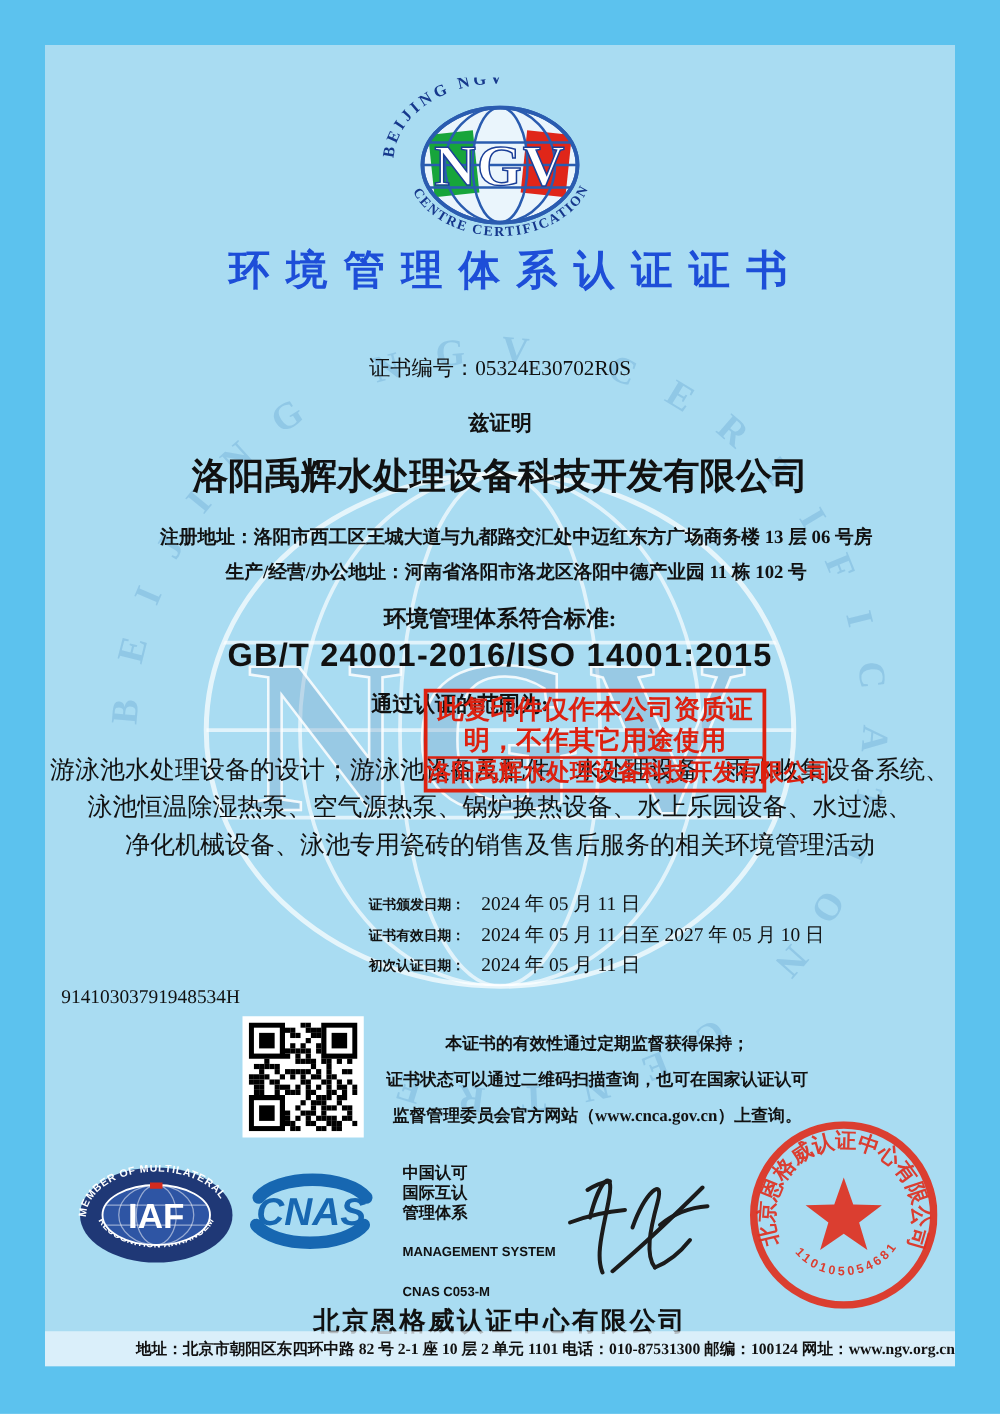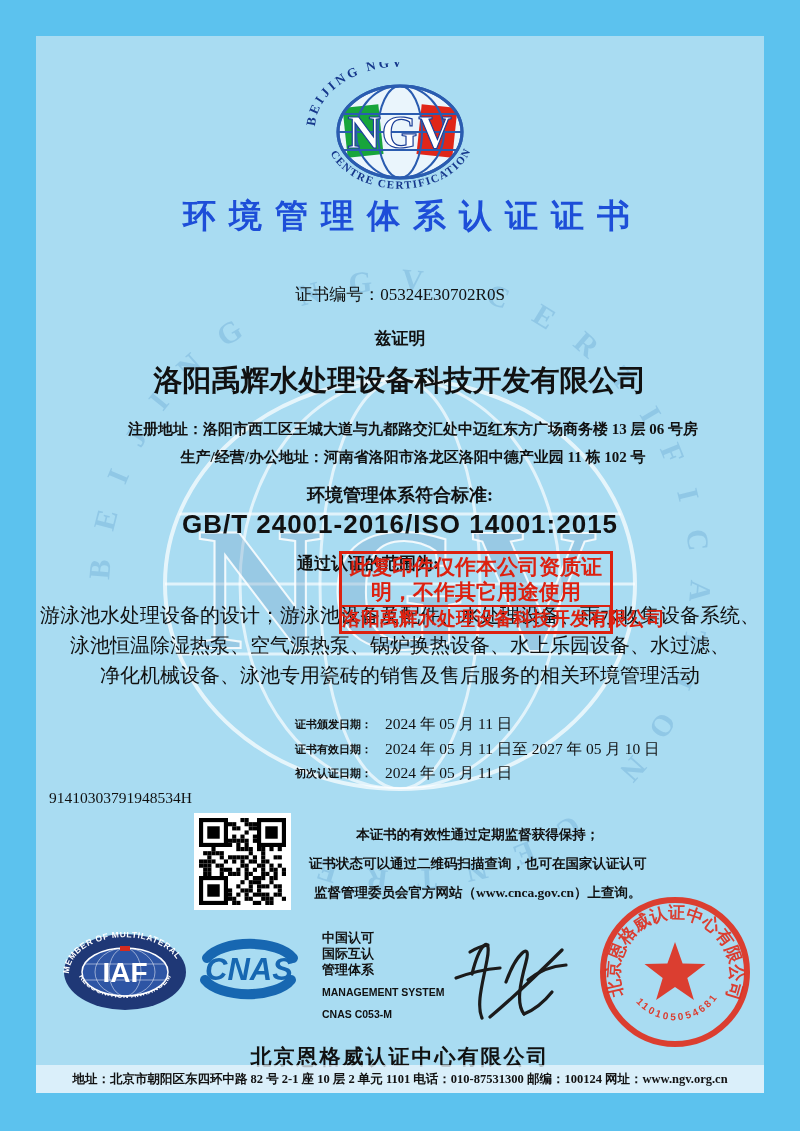--- a/index.html
+++ b/index.html
@@ -40,27 +40,27 @@
   .drow{display:flex;line-height:24.5px;}
   .dlabel{width:336px;text-align:right;font-weight:bold;font-size:11px;}
   .dvalue{padding-left:13px;font-size:15.5px;}
 
   .qrbox{left:158px;top:777px;width:97px;height:97px;background:#fff;
     display:flex;align-items:center;justify-content:center;}
   .notice{left:273px;top:784px;font-size:13.5px;font-weight:bold;line-height:29px;text-align:center;}
 
   .acc-text{left:286px;top:894px;font-size:13px;font-weight:bold;line-height:16px;
     font-family:"Liberation Sans","DejaVu Sans",sans-serif;}
-  .acc-text .en{font-size:10.5px;margin-top:6px;}
+  .acc-text .en{font-size:10.5px;margin-top:16px;}
 
   .seal{left:564px;top:861px;width:150px;height:150px;z-index:4;}
 
   .issuer{top:1007px;font-size:21px;font-weight:bold;letter-spacing:2px;}
   .footerband{left:0;bottom:0;width:728px;height:28px;background:rgba(235,246,252,0.75);
-    display:flex;align-items:center;justify-content:center;}
+    display:flex;align-items:center;justify-content:flex-end;}
   .footer{font-size:12.5px;font-weight:bold;white-space:nowrap;}
 </style>
 </head>
 <body>
 
 <div class="cert">
 
   <svg class="wm" viewBox="0 0 728 1057" width="728" height="1057">
     <defs>
       <path id="wmring" d="M 74,544 A 290,290 0 1 1 654,544 A 290,290 0 1 1 74,544" fill="none"></path>

